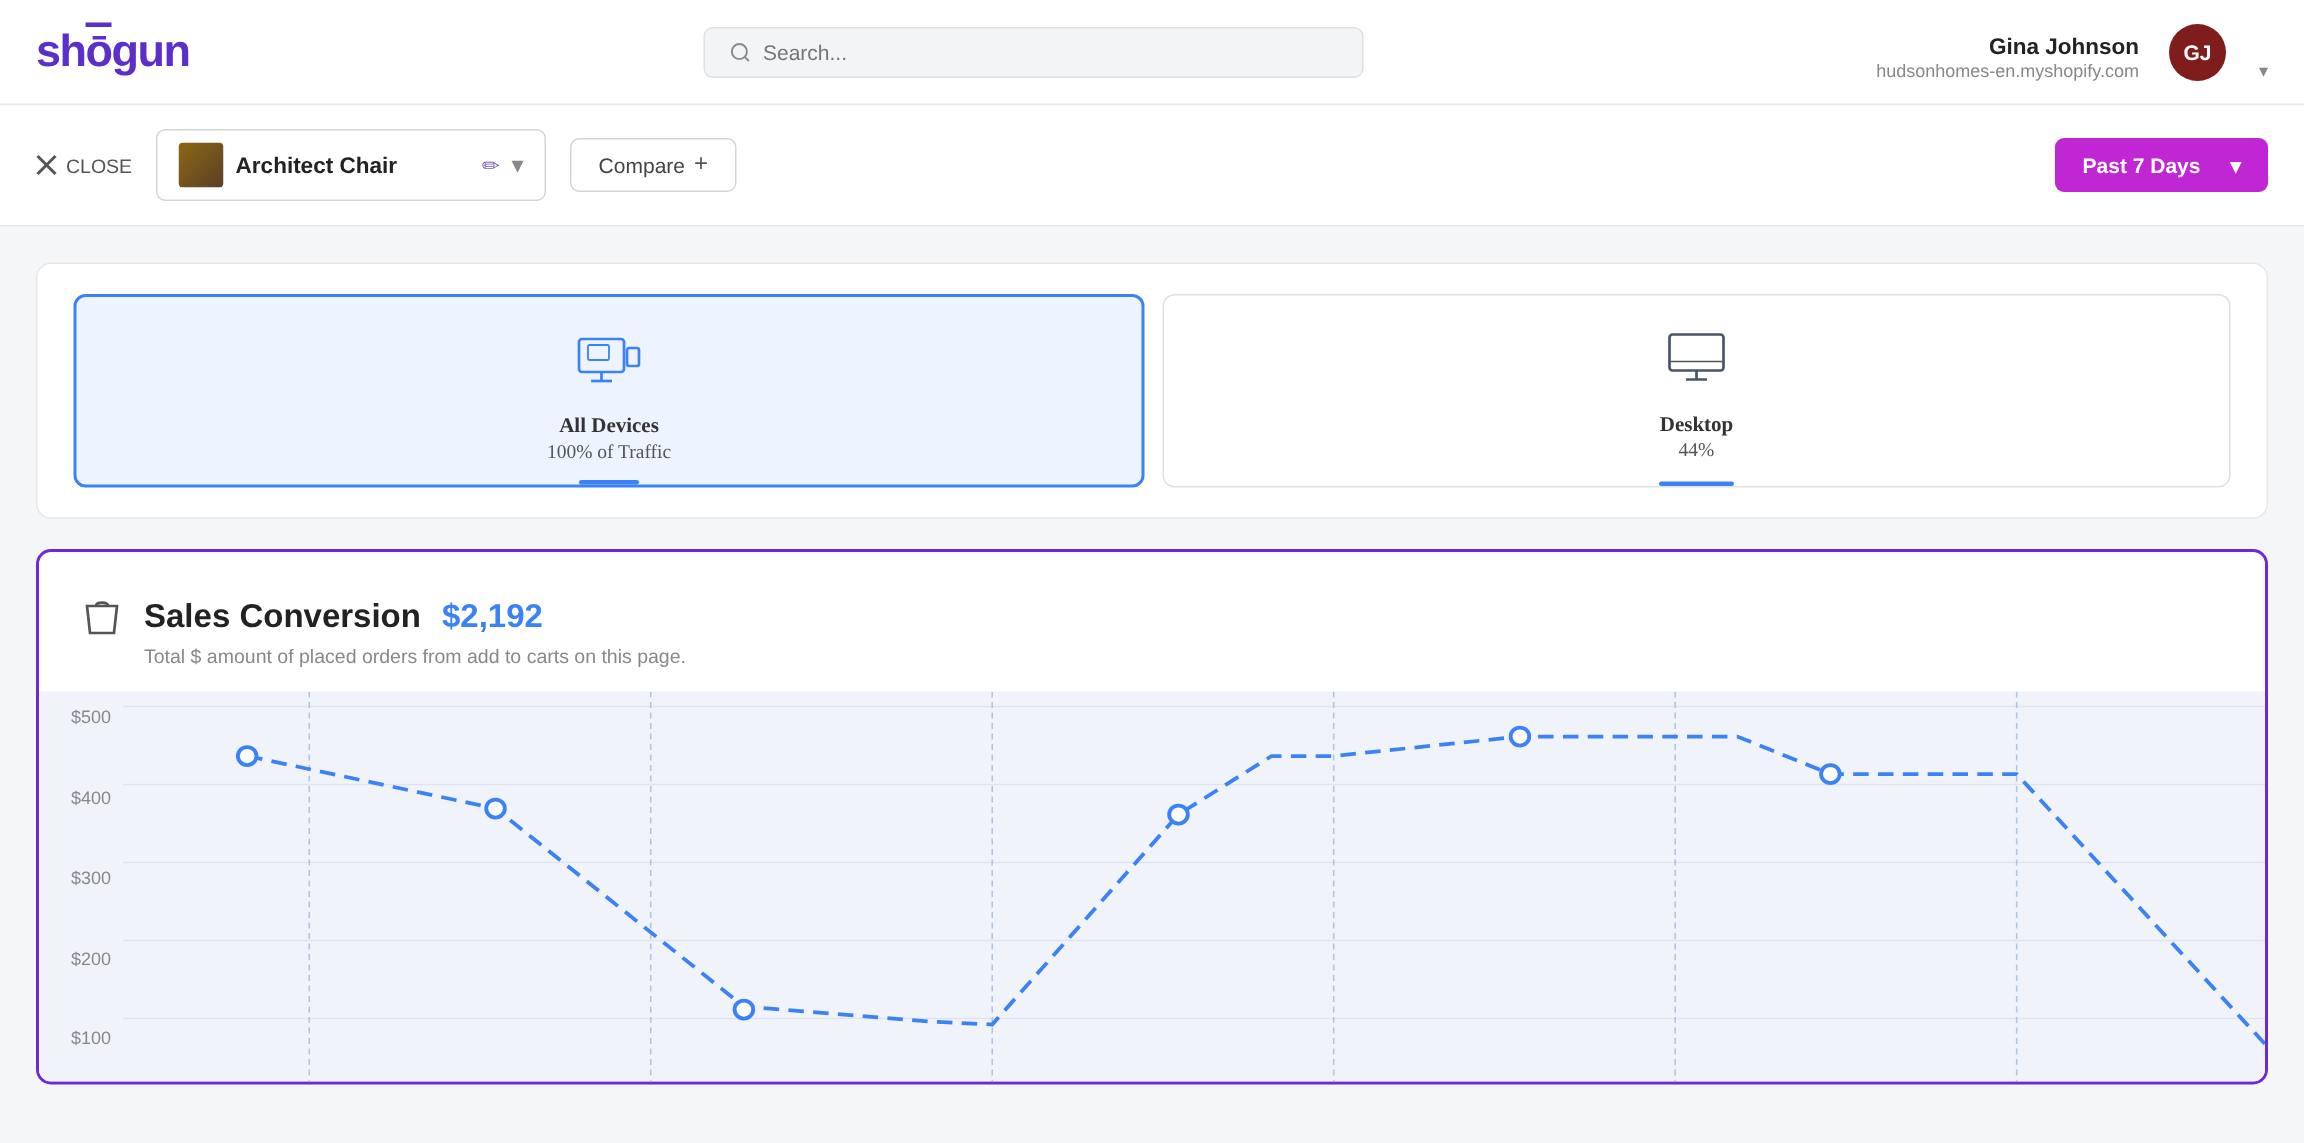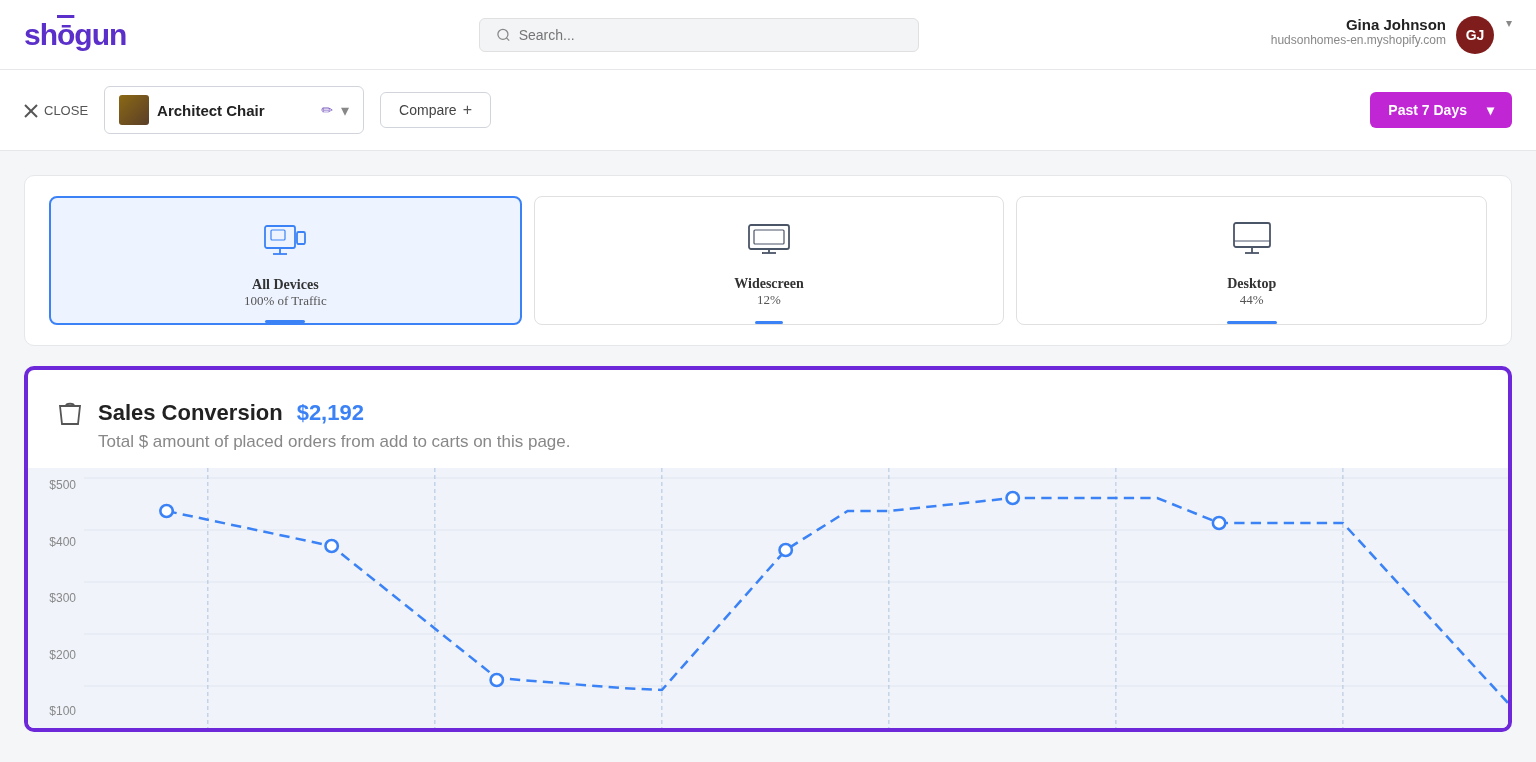--- a/index.html
+++ b/index.html
@@ -35,22 +35,22 @@
     .search-bar input {
       border: none;
       background: transparent;
       outline: none;
       font-size: 14px;
       width: 100%;
       color: #666;
     }
     .user-area {
       display: flex;
-      align-items: flex-start;
-      gap: 10px;
+      align-items: flex-end;
+      gap: 20px;
     }
     .user-info { text-align: right; }
     .user-name { font-size: 15px; font-weight: 600; color: #222; }
     .user-store { font-size: 12px; color: #888; }
     .avatar {
       width: 38px; height: 38px;
       border-radius: 50%;
       background: #7f1d1d;
       color: #fff;
       display: flex; align-items: center; justify-content: center;
@@ -61,21 +61,21 @@
     
     .toolbar {
       background: #fff;
       padding: 16px 24px;
       display: flex;
       align-items: center;
       gap: 16px;
       border-bottom: 1px solid #e5e7eb;
     }
     .close-btn {
-      display: flex; align-items: flex-end; gap: 6px;
+      display: flex; align-items: flex-start; gap: 6px;
       font-size: 13px; color: #555; cursor: pointer;
       background: none; border: none;
     }
     .page-selector {
       display: flex; align-items: center; gap: 8px;
       background: #fff;
       border: 1px solid #d1d5db;
       border-radius: 6px;
       padding: 8px 14px;
       cursor: pointer;
@@ -162,48 +162,48 @@
       transform: translateX(-50%);
       height: 3px;
       background: #3b82f6;
       border-radius: 2px;
     }
 
     
     .chart-card {
       background: #fff;
       border-radius: 10px;
-      border: 4px solid #6d28d9;
+      border: 2px solid #6d28d9;
       padding: 28px 28px 0;
       overflow: hidden;
     }
     .chart-header {
       display: flex;
       align-items: center;
       gap: 14px;
       margin-bottom: 4px;
     }
     .chart-title { font-size: 22px; font-weight: 600; color: #222; }
     .chart-value { font-size: 22px; font-weight: 700; color: #3b82f6; }
-    .chart-subtitle { font-size: 17px; color: #888; margin-left: 42px; margin-bottom: 16px; }
+    .chart-subtitle { font-size: 13px; color: #888; margin-left: 42px; margin-bottom: 16px; }
 
     
     .chart-area {
       position: relative;
       height: 260px;
       background: #f0f4fa;
       margin: 0 -28px;
       padding: 0 40px;
       overflow: hidden;
     }
     .y-axis {
       position: absolute;
       left: 0;
       top: 0;
-      bottom: 0;
+      bottom: 12px;
       width: 56px;
       display: flex;
       flex-direction: column;
       justify-content: space-between;
       padding: 10px 8px 10px 4px;
     }
     .y-label {
       font-size: 12px;
       color: #888;
       text-align: right;
@@ -285,33 +285,20 @@
             <rect x="8" y="12" width="14" height="10" rx="1" stroke-width="1.2"></rect>
             <rect x="34" y="14" width="8" height="12" rx="1.5"></rect>
             <line x1="34" y1="26" x2="42" y2="26" stroke-width="1"></line>
           </svg>
         </div>
         <div class="device-label">All Devices</div>
         <div class="device-pct">100% of Traffic</div>
         <div class="device-bar" style="width: 40px;"></div>
       </div>
 
-      <div class="device-card">
-        <div class="device-icon">
-          <svg width="44" height="40" viewBox="0 0 44 40" fill="none" stroke="#4a5568" stroke-width="1.8">
-            <rect x="2" y="8" width="40" height="24" rx="2"></rect>
-            <line x1="22" y1="32" x2="22" y2="36"></line>
-            <line x1="15" y1="36" x2="29" y2="36"></line>
-            <rect x="7" y="13" width="30" height="14" rx="1" stroke-width="1.2"></rect>
-          </svg>
-        </div>
-        <div class="device-label">Widescreen</div>
-        <div class="device-pct">12%</div>
-        <div class="device-bar" style="width: 28px;"></div>
-      </div>
 
       <div class="device-card">
         <div class="device-icon">
           <svg width="44" height="40" viewBox="0 0 44 40" fill="none" stroke="#4a5568" stroke-width="1.8">
             <rect x="4" y="6" width="36" height="24" rx="2"></rect>
             <line x1="22" y1="30" x2="22" y2="36"></line>
             <line x1="15" y1="36" x2="29" y2="36"></line>
             <line x1="4" y1="24" x2="40" y2="24" stroke-width="1"></line>
           </svg>
         </div>

